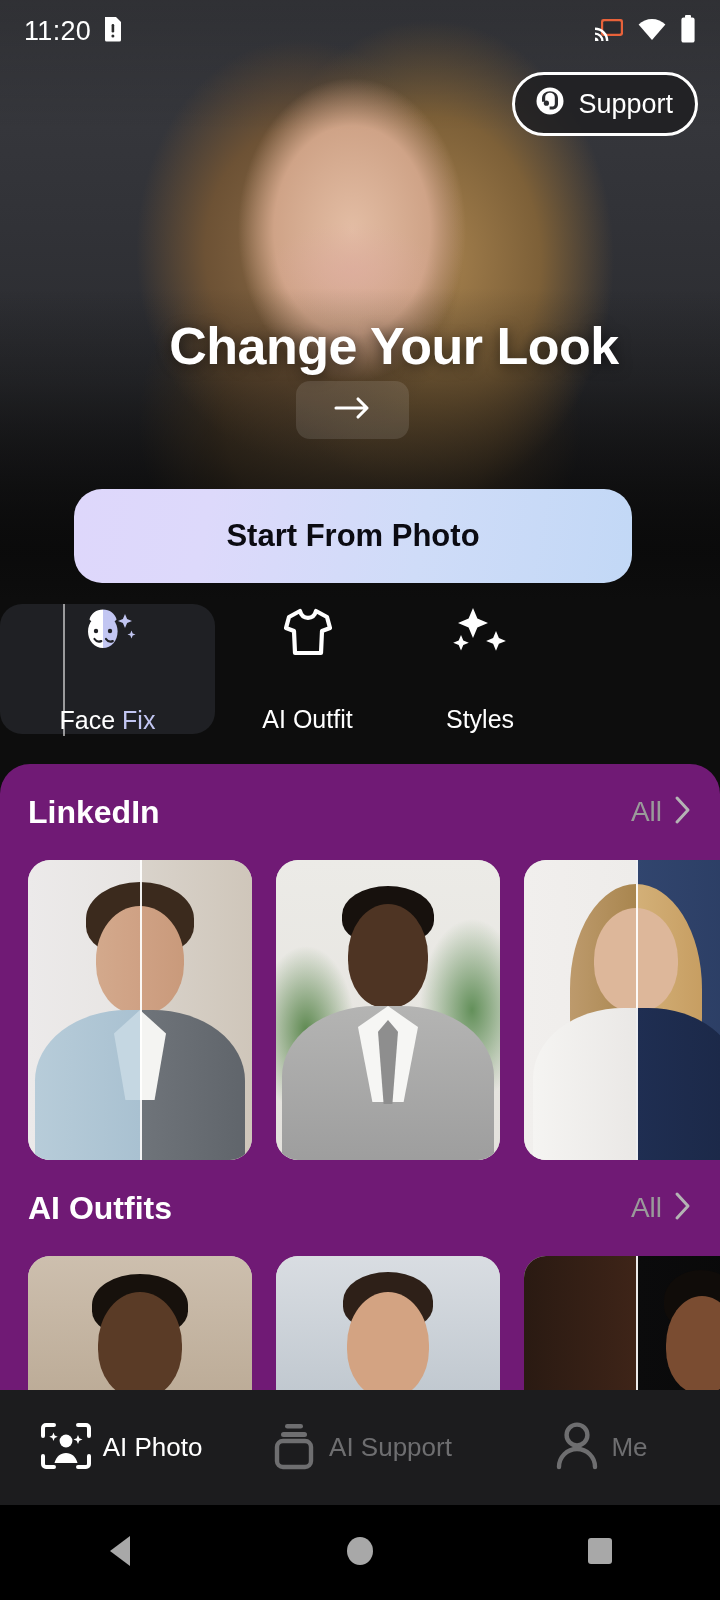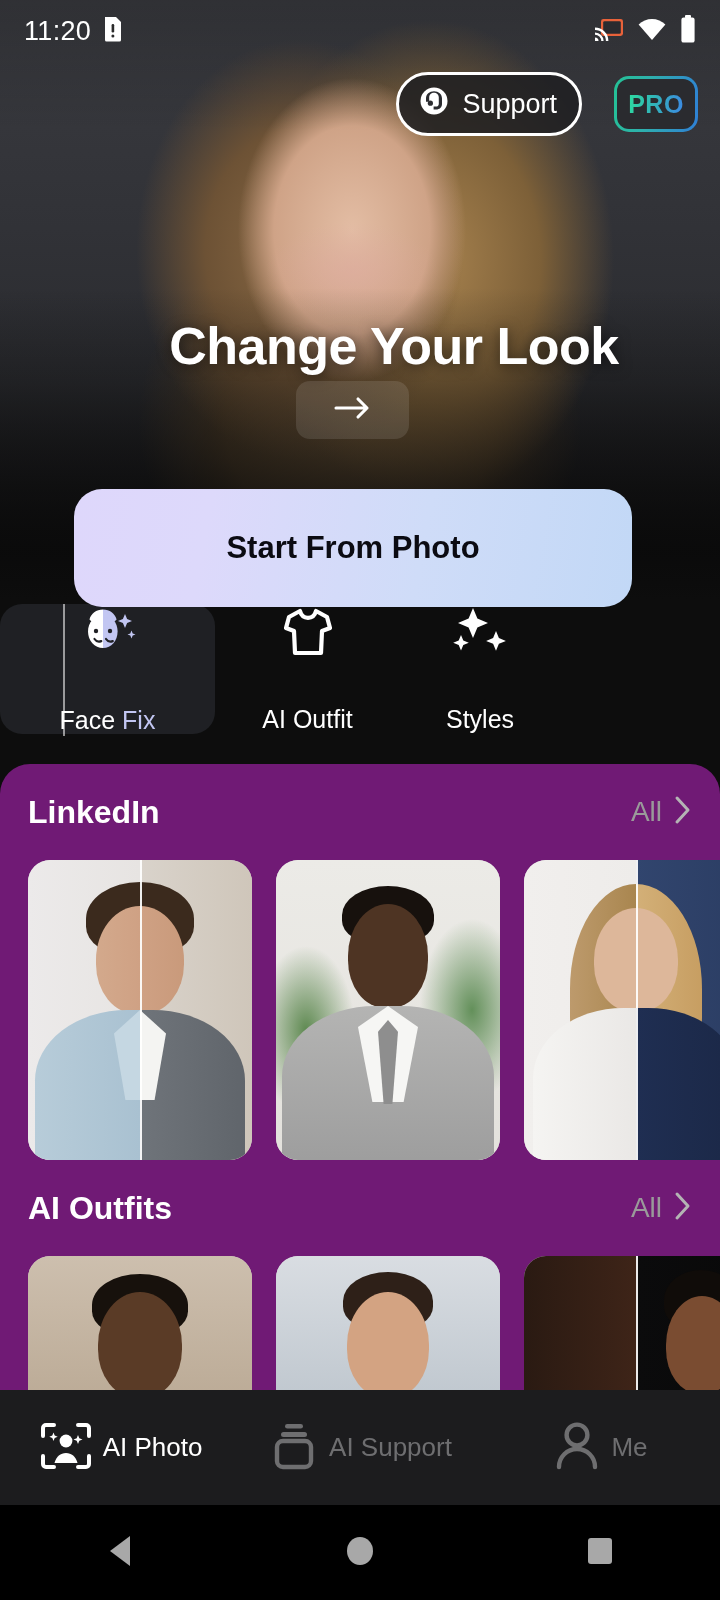--- a/index.html
+++ b/index.html
@@ -88,21 +88,21 @@
   .hero-arrow-btn {
     position:absolute; left:296px; top:381px;
     width:113px; height:58px; border-radius:14px;
     background:rgba(255,255,255,.11);
     display:flex; align-items:center; justify-content:center;
     z-index:30;
   }
 
   
   .cta {
-    position:absolute; left:74px; top:489px; width:558px; height:118px;
+    position:absolute; left:74px; top:489px; width:558px; height:94px;
     border-radius:28px;
     background:linear-gradient(100deg,#ded7fb 0%, #ddd9fb 24%, #cfdcf8 62%, #c2d8f6 100%);
     display:flex; align-items:center; justify-content:center;
     color:#0b0b12; font-size:31px; font-weight:bold;
     z-index:30;
   }
 
   
   .tabs {
     position:absolute; left:0; top:604px; width:720px; height:158px;
@@ -233,23 +233,20 @@
   <div class="top-actions">
     <div class="support-btn">
       <span>
         <svg width="34" height="34" viewBox="0 0 34 34">
           <circle cx="17" cy="17" r="13.5" fill="#fff"></circle>
           <path d="M17 7.2c-4.6 0-8 3.1-8 7.2v3.4h3.2v-4.2c0-2.9 2.2-4.8 4.8-4.8s4.8 1.9 4.8 4.8v6.4c0 1.6-1.3 2.6-2.9 2.6h-2.3v2.9h2.6c3.3 0 5.8-2.2 5.8-5.5v-5.6c0-4.1-3.4-7.2-8-7.2z" fill="#2a2b2f"></path>
           <circle cx="13.4" cy="19.2" r="2.6" fill="#2a2b2f"></circle>
         </svg>
       </span>
       <span>Support</span>
-    </div>
-    <div class="pro-badge">
-      <span class="pro-text">PRO</span>
     </div>
   </div>
 
   <div class="hero-title">Change Your Look</div>
   <div class="hero-arrow-btn">
     <span>
       <svg width="40" height="24" viewBox="0 0 40 24">
         <path d="M3 12h31M25 3l9 9-9 9" stroke="#fff" stroke-width="3.1" fill="none" stroke-linecap="round" stroke-linejoin="round"></path>
       </svg>
     </span>

